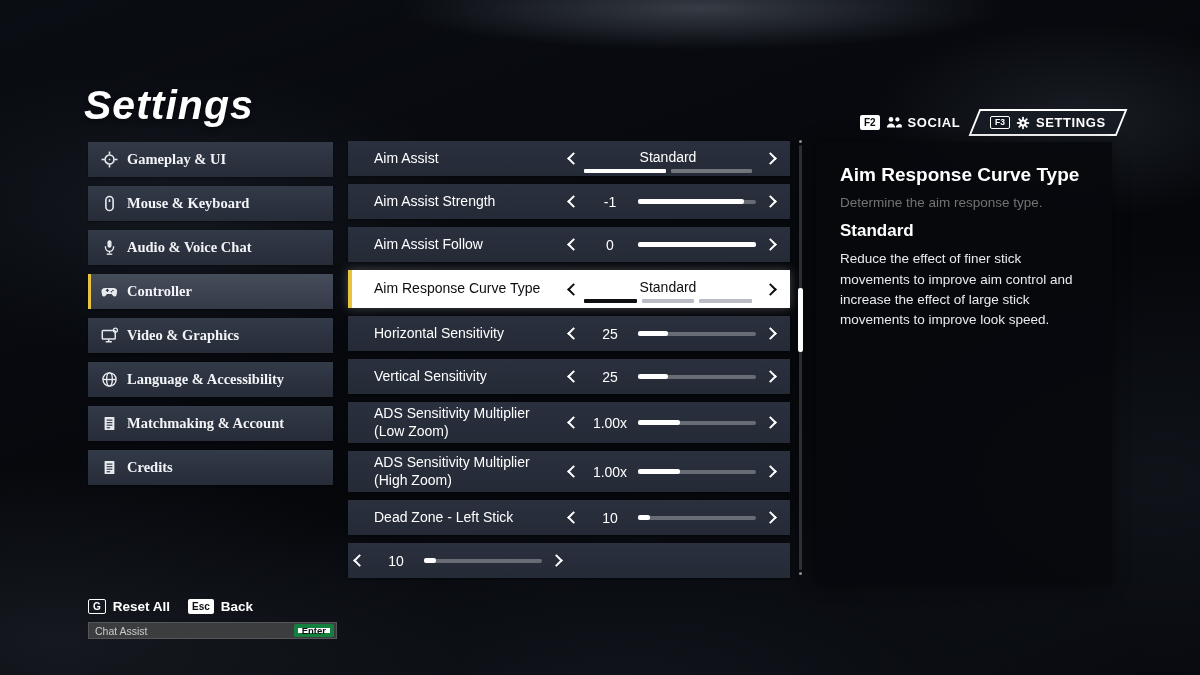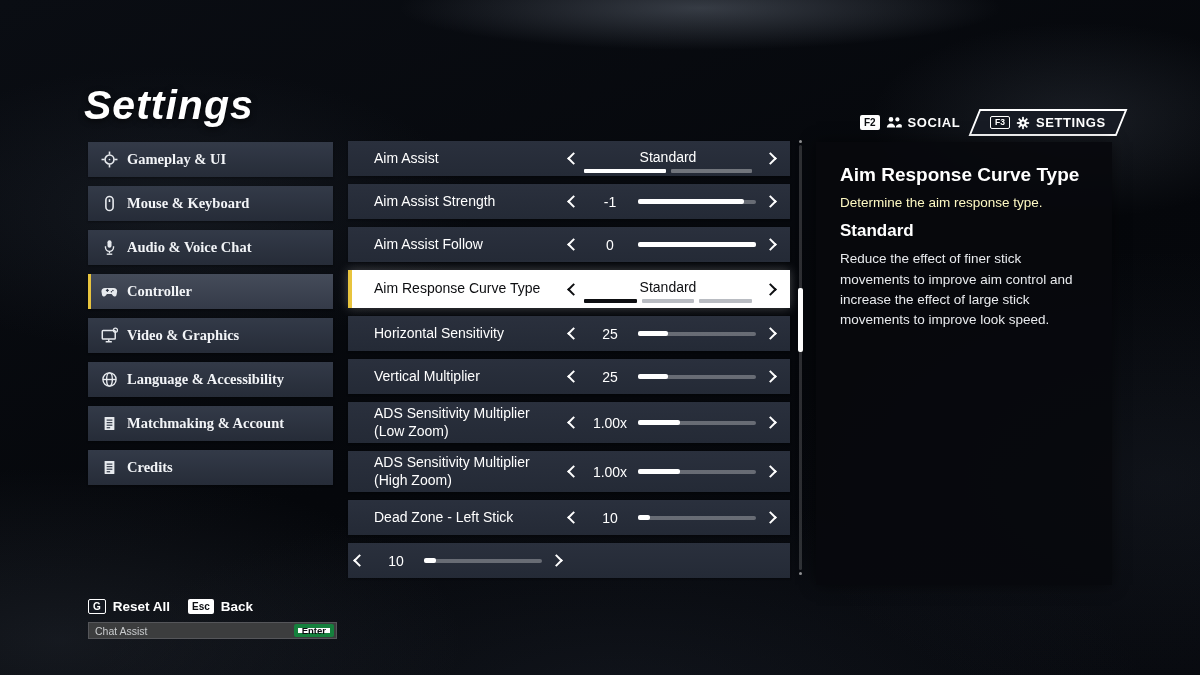--- a/index.html
+++ b/index.html
@@ -105,21 +105,21 @@
   .scroll-thumb{position:absolute;left:-1px;top:143px;width:5px;height:64px;background:#fff;border-radius:2px;cursor:grab;}
   .scroll-dot{position:absolute;left:0;width:3px;height:3px;border-radius:50%;background:rgba(255,255,255,.55);}
   .scroll-dot.top{top:-5px;} .scroll-dot.bottom{bottom:-5px;}
 
   
   .info-panel{
     position:absolute;left:816px;top:142px;width:296px;height:443px;
     background:rgba(7,9,13,.93);padding:22px 24px;box-shadow:0 0 14px rgba(0,0,0,.5);
   }
   .info-title{font-size:19px;font-weight:bold;line-height:1.18;color:#fff;}
-  .info-subtitle{font-size:13.5px;margin-top:9px;color:#fef9c3;}
+  .info-subtitle{font-size:13.5px;margin-top:9px;color:#737373;}
   .info-value{font-size:17px;font-weight:bold;margin-top:11px;color:#fff;}
   .info-desc{font-size:13.5px;line-height:1.5;margin-top:8px;color:#e9ebee;}
 
   
   .footer-hints{position:absolute;left:88px;top:599px;display:flex;align-items:center;gap:18px;}
   .hint{display:flex;align-items:center;gap:7px;cursor:pointer;}
   .hint-label{font-size:13.5px;font-weight:bold;color:#fff;}
   .chat-bar{
     position:absolute;left:88px;top:622px;width:249px;height:17px;
     background:#3c3d3e;border:1px solid #55565a;display:flex;align-items:center;cursor:text;
@@ -328,21 +328,21 @@
       <div class="row-middle slider">
             <span class="row-value">25</span>
             <div class="slider-track">
               <div class="slider-fill" style="width: 25%;"></div>
             </div>
           </div>
       <span class="chev right"></span>
     </div>
   </div>
       <div class="setting-row">
-    <span class="row-label">Vertical Multiplier</span>
+    <span class="row-label">Vertical Sensitivity</span>
     <div class="row-controls">
       <span class="chev left"></span>
       <div class="row-middle slider">
             <span class="row-value">25</span>
             <div class="slider-track">
               <div class="slider-fill" style="width: 25%;"></div>
             </div>
           </div>
       <span class="chev right"></span>
     </div>

